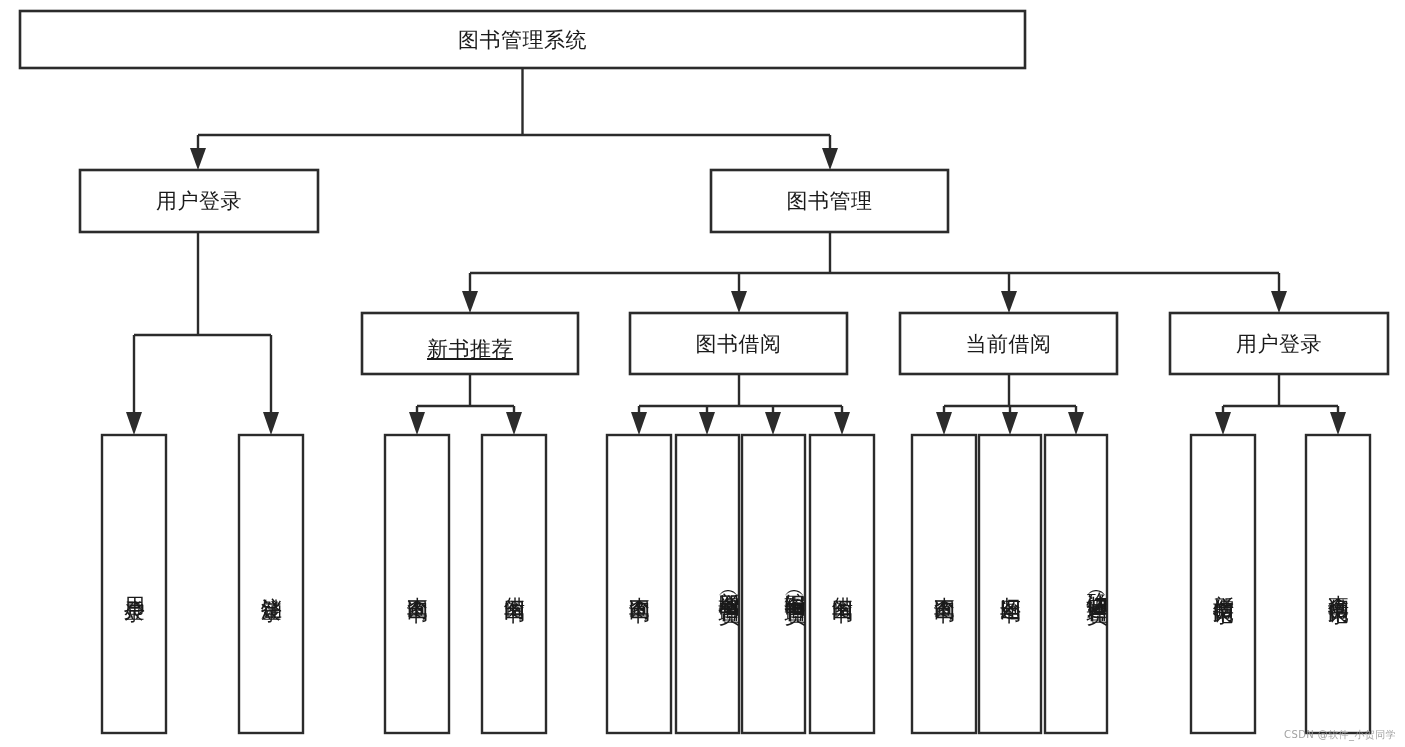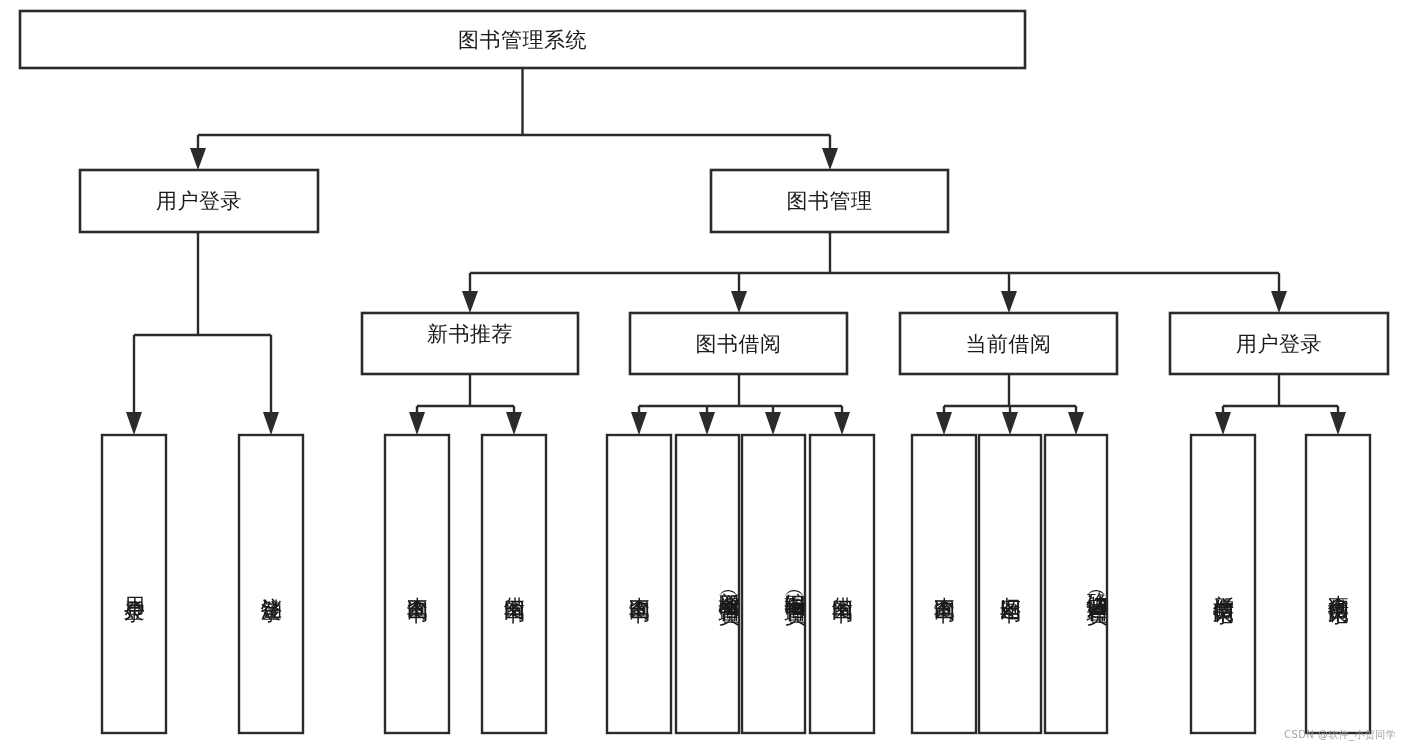--- a/index.html
+++ b/index.html
@@ -185,21 +185,21 @@
       <rect class="node-rect-thin" x="1191" y="435" width="64" height="298"></rect>
       <rect class="node-rect-thin" x="1306" y="435" width="64" height="298"></rect>
     </g>
   </svg>
 
   <div class="node-label-h" style="left:20px; top:11px; width:1005px; height:57px;">图书管理系统</div>
 
   <div class="node-label-h" style="left:80px; top:170px; width:238px; height:62px;">用户登录</div>
   <div class="node-label-h" style="left:711px; top:170px; width:237px; height:62px;">图书管理</div>
 
-  <div class="node-label-h" style="left:362px; top:303px; width:216px; height:61px;">新书推荐</div>
+  <div class="node-label-h" style="left:362px; top:318px; width:216px; height:61px;text-decoration:underline;">新书推荐</div>
   <div class="node-label-h" style="left:630px; top:313px; width:217px; height:61px;">图书借阅</div>
   <div class="node-label-h" style="left:900px; top:313px; width:217px; height:61px;">当前借阅</div>
   <div class="node-label-h" style="left:1170px; top:313px; width:218px; height:61px;">用户登录</div>
 
   <div class="node-label-v" style="left:102px; top:435px; width:64px; height:298px;">用户登录</div>
   <div class="node-label-v" style="left:239px; top:435px; width:64px; height:298px;">注销登录</div>
 
   <div class="node-label-v" style="left:385px; top:435px; width:64px; height:298px;">查询图书</div>
   <div class="node-label-v" style="left:482px; top:435px; width:64px; height:298px;">借阅图书</div>
 

